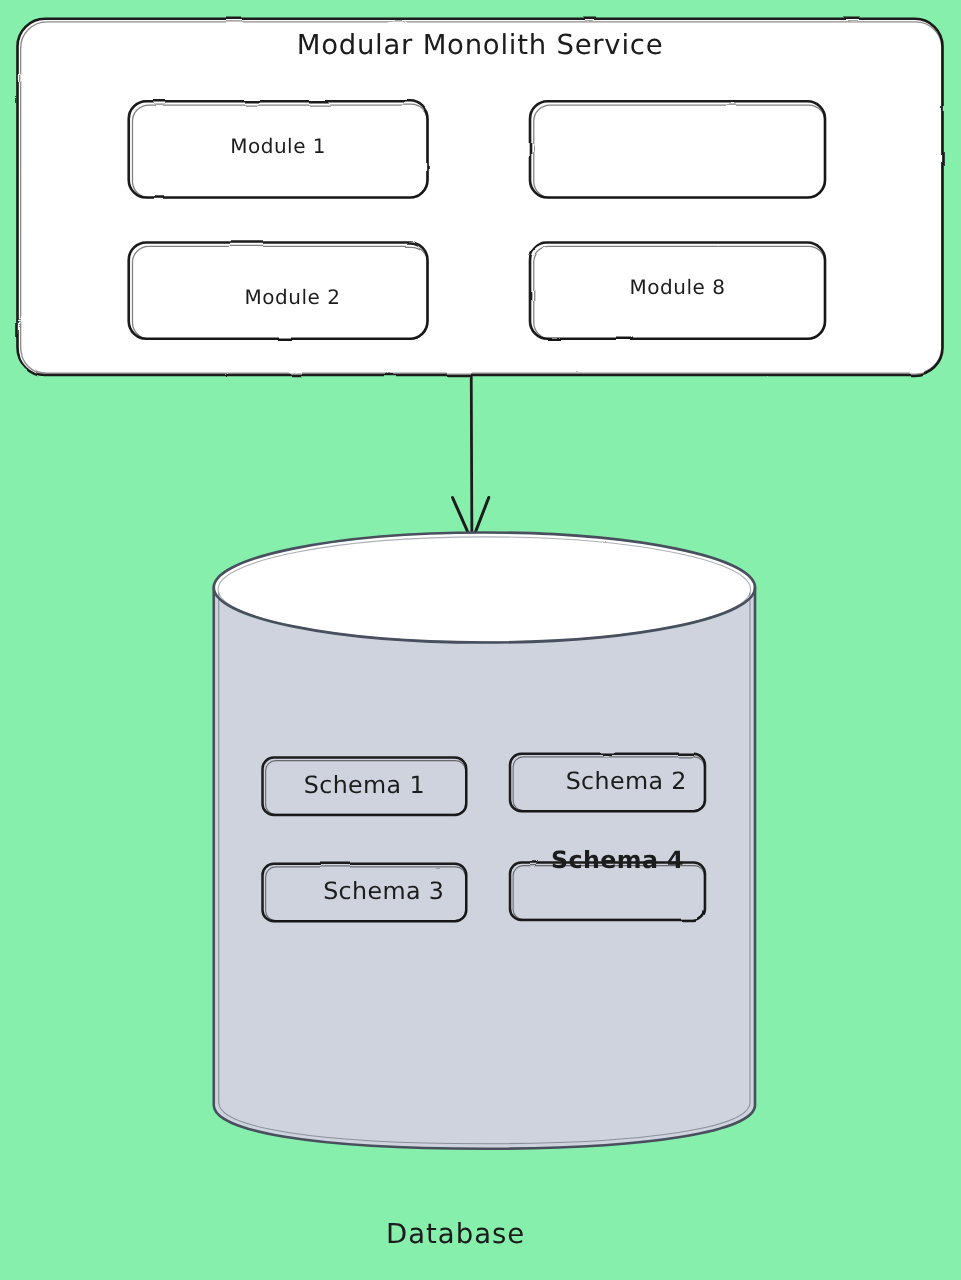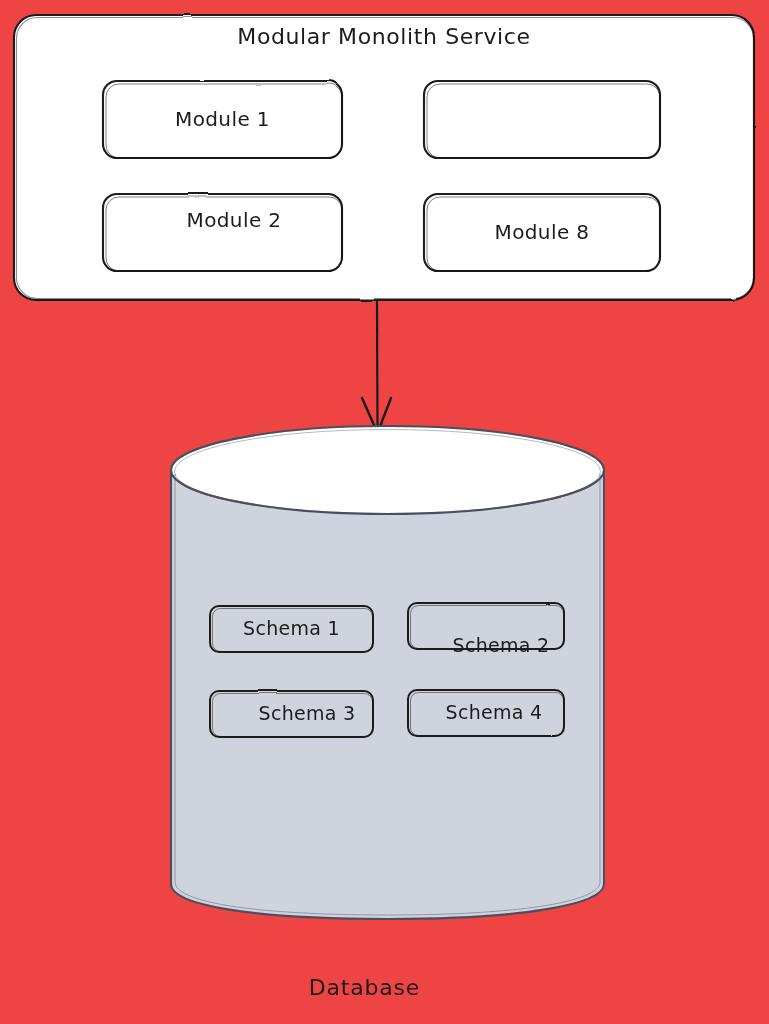--- a/index.html
+++ b/index.html
@@ -11,21 +11,21 @@
   body {
     width: 769px;
     height: 1024px;
     overflow: hidden;
     font-family: "DejaVu Sans", sans-serif;
   }
   #diagram-root {
     position: relative;
     width: 769px;
     height: 1024px;
-    background: #ef4444;
+    background: #86efac;
   }
   svg.layer {
     position: absolute;
     top: 0;
     left: 0;
     width: 769px;
     height: 1024px;
   }
   
   .label {
@@ -38,44 +38,44 @@
   }
   .container-title {
     left: 13px;
     top: 24px;
     width: 742px;
     font-size: 22px;
     letter-spacing: 0.6px;
     font-weight: 400;
   }
   .module-label {
-    font-size: 20px;
+    font-size: 16px;
     letter-spacing: 0.4px;
   }
   .schema-label {
     font-size: 19px;
     letter-spacing: 0.3px;
   }
   .database-label {
     left: 0px;
     top: 975px;
     width: 729px;
     font-size: 22px;
     letter-spacing: 0.8px;
   }
   
   #module-label-0 { left: 103px; top: 107px; width: 239px; }
-  #module-label-1 { left: 103px; top: 208px; width: 262px; }
+  #module-label-1 { left: 103px; top: 228px; width: 262px; }
   #module-label-2 { left: 424px; top: 107px; width: 236px; }
   #module-label-3 { left: 424px; top: 220px; width: 236px; }
   
   #schema-label-0 { left: 210px; top: 617px; width: 163px; }
-  #schema-label-1 { left: 408px; top: 614px; width: 186px; margin-top: 20px; }
+  #schema-label-1 { left: 408px; top: 614px; width: 186px; }
   #schema-label-2 { left: 210px; top: 702px; width: 194px; }
-  #schema-label-3 { left: 408px; top: 701px; width: 172px; }
+  #schema-label-3 { left: 408px; top: 677px; width: 172px; font-weight: bold; }
 </style>
 </head>
 <body>
 
 <div id="diagram-root">
 
   <svg class="layer" viewBox="0 0 769 1024" xmlns="http://www.w3.org/2000/svg">
     <defs>
 
       <filter id="rough" x="-10%" y="-10%" width="120%" height="120%">

